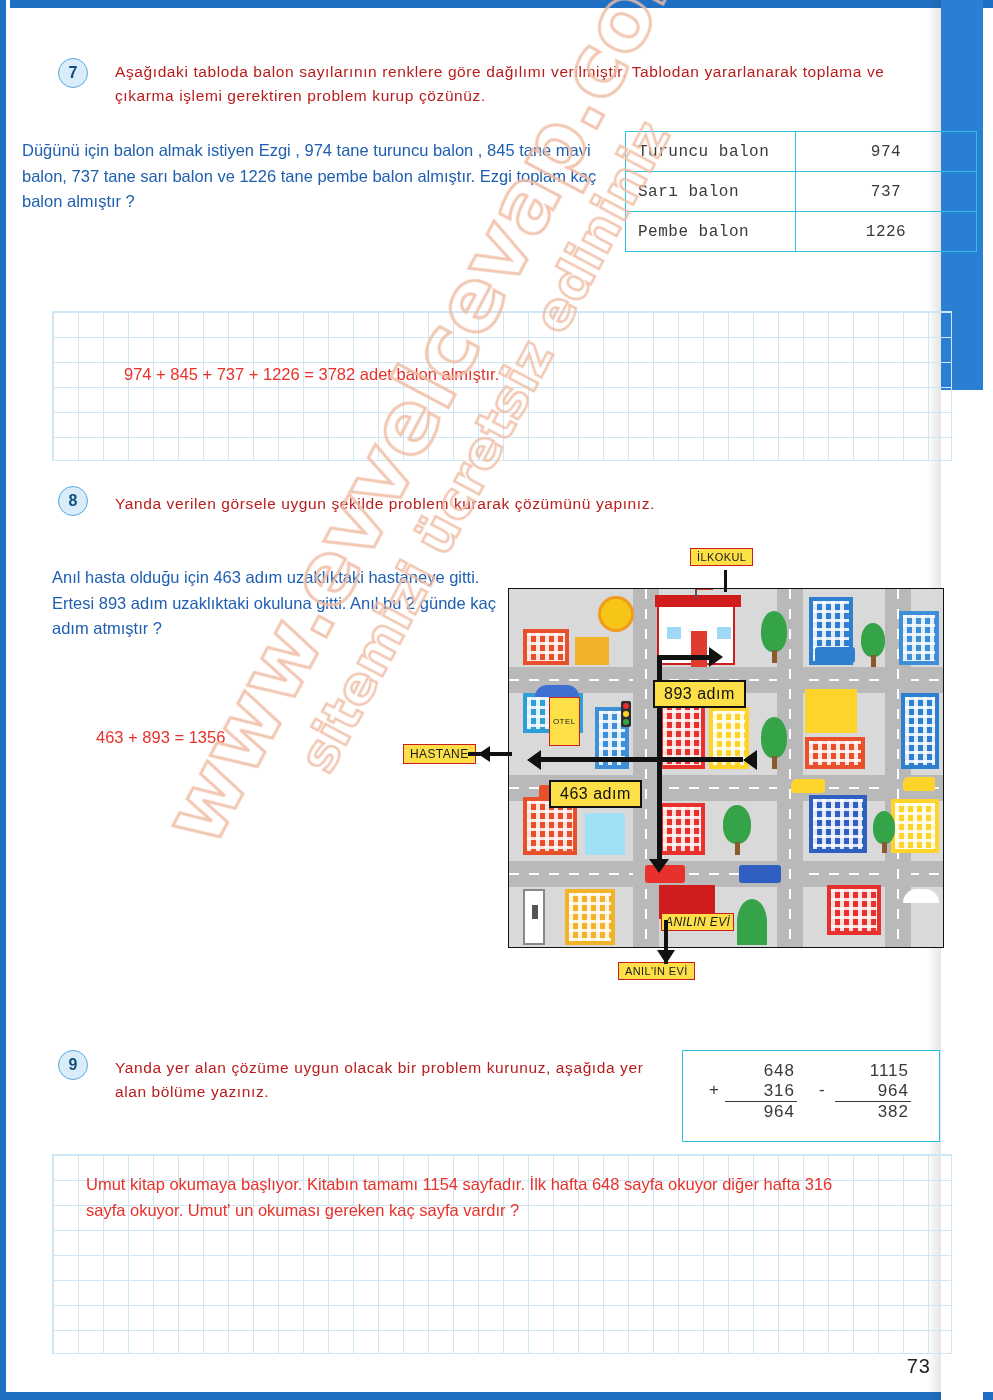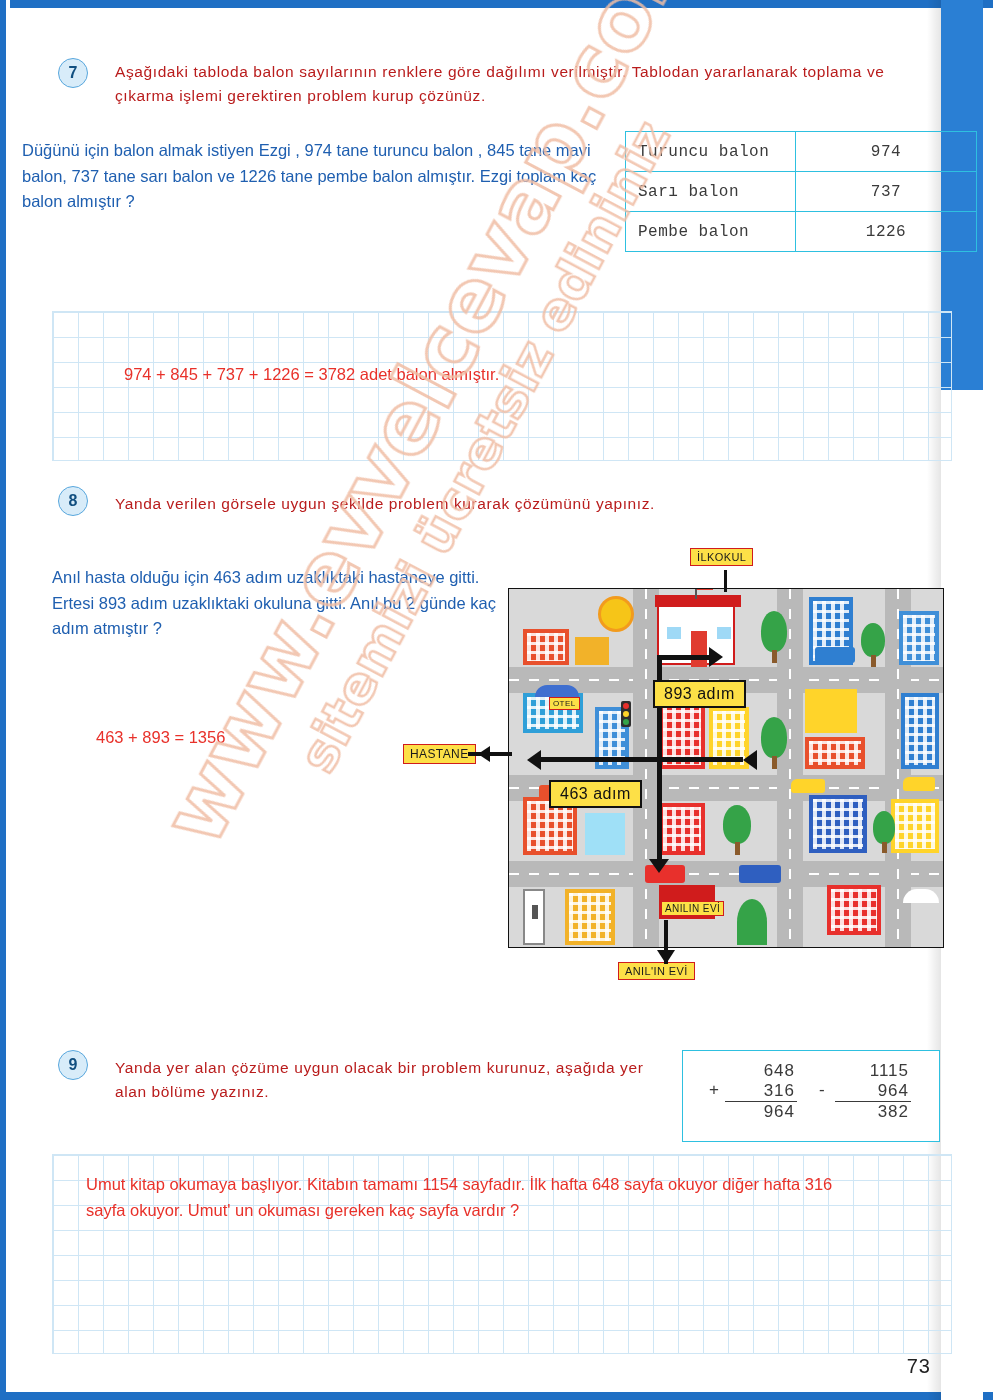--- a/index.html
+++ b/index.html
@@ -272,21 +272,21 @@
       <div class="trunk"></div>
     </div>
   <div class="tree" style="left:352px; top:34px; width:24px; height:44px;">
       <div class="crown"></div>
       <div class="trunk"></div>
     </div>
 
   <div class="bld" style="left:14px; top:104px; width:60px; height:40px; background:#2f9fd8;">
     <div class="win-grid"></div>
   </div>
-  <div class="label-box" style="left:40px; top:108px; font-size:8px; padding:1px 3px;">OTEL</div>
+  <div class="label-box" style="left:40px; top:108px; font-size:8px; padding:19px 3px;">OTEL</div>
   <div class="bld" style="left:26px; top:96px; width:44px; height:12px; border-radius:22px 22px 0 0; background:#3f6fd0;"></div>
   <div class="bld" style="left:150px; top:108px; width:46px; height:72px; background:#e8302c;">
       <div class="win-grid"></div>
     </div>
   <div class="bld" style="left:200px; top:118px; width:40px; height:62px; background:#ffd42a;">
       <div class="win-grid"></div>
     </div>
   <div class="bld" style="left:296px; top:100px; width:52px; height:44px; background:#ffd42a;"></div>
   <div class="bld" style="left:296px; top:148px; width:60px; height:32px; background:#e8502c;">
       <div class="win-grid"></div>
@@ -324,21 +324,21 @@
       <div class="trunk"></div>
     </div>
 
   <div class="bld" style="left:14px; top:300px; width:22px; height:56px; background:#ffffff; border:2px solid #888;">
     <div style="position:absolute; left:7px; top:14px; width:6px; height:14px; background:#555;"></div>
   </div>
   <div class="bld" style="left:56px; top:300px; width:50px; height:56px; background:#f2b229;">
     <div class="win-grid"></div>
   </div>
   <div class="bld" style="left:150px; top:296px; width:56px; height:34px; background:#d01c1c;"></div>
-  <div class="label-box" style="left:152px; top:312px; font-size:10px; padding:1px 3px;">ANILIN EVİ</div>
+  <div class="label-box" style="left:152px; top:324px; font-size:12px; padding:1px 3px;font-style:italic;">ANILIN EVİ</div>
   <div class="bld" style="left:318px; top:296px; width:54px; height:50px; background:#e8302c;">
       <div class="win-grid"></div>
     </div>
   <div class="bld" style="left:228px; top:310px; width:30px; height:46px; background:#35a348; border-radius:50% 50% 0 0;"></div>
   <div class="bld" style="left:394px; top:300px; width:36px; height:14px; border-radius:20px 20px 0 0; background:#ffffff;"></div>
 
   <div class="bld" style="left:306px; top:58px; width:40px; height:16px; background:#2f7fd1; border-radius:3px;"></div>
   <div class="bld" style="left:282px; top:190px; width:34px; height:14px; background:#ffd42a; border-radius:6px 3px 3px 3px;"></div>
   <div class="bld" style="left:394px; top:188px; width:32px; height:14px; background:#ffd42a; border-radius:6px 3px 3px 3px;"></div>
   <div class="bld" style="left:136px; top:276px; width:40px; height:18px; background:#e8302c; border-radius:3px;"></div>

